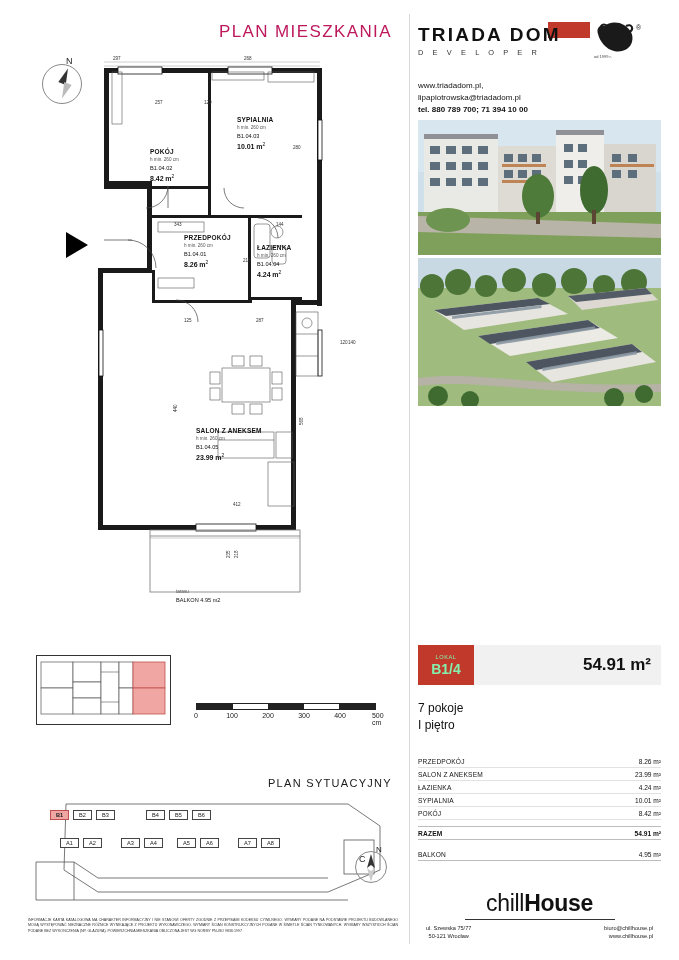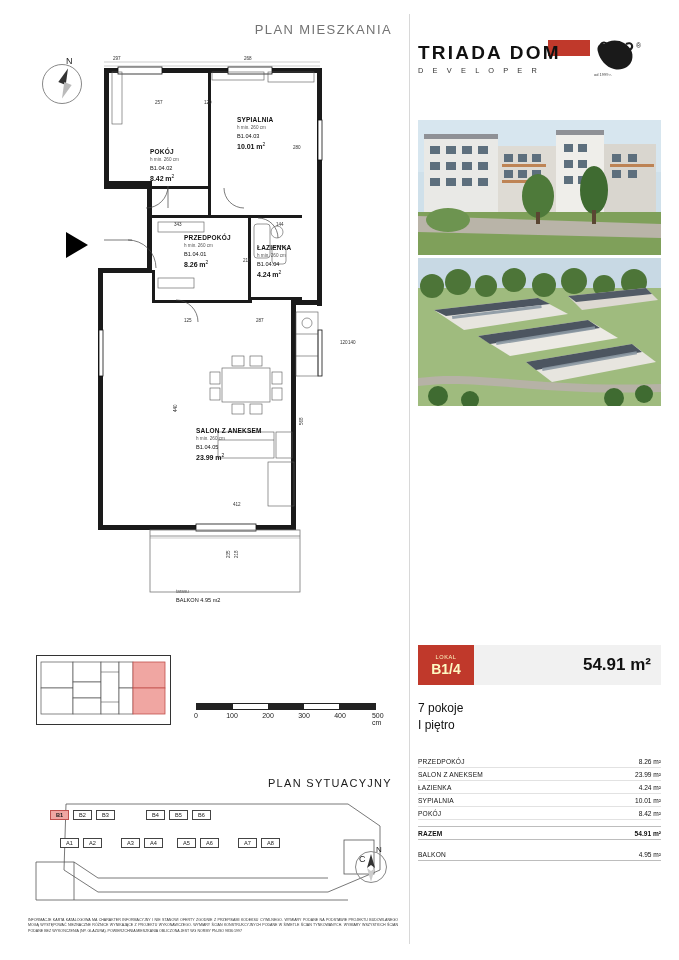--- a/index.html
+++ b/index.html
@@ -10,21 +10,21 @@
     background:#ffffff;
     color:#1a1a1a;
     overflow:hidden;
   }
   .sheet { position:relative; width:679px; height:960px; background:#fff; }
 
   
   .left { position:absolute; left:0; top:0; width:410px; height:960px; }
   .plan-title {
     position:absolute; right:18px; top:22px;
-    font-size:13px; letter-spacing:1.4px; color:#737373; font-weight:400;
+    font-size:17px; letter-spacing:1.4px; color:#be185d; font-weight:400;
   }
   .divider-v {
     position:absolute; left:409px; top:14px; width:1px; height:930px; background:#d8d8d8;
   }
 
   
   .compass { position:absolute; left:36px; top:58px; width:52px; height:52px; }
   .compass .rose { position:absolute; left:6px; top:6px; width:40px; height:40px; border:1px solid #888; border-radius:50%; }
   .compass .needle {
     position:absolute; left:25px; top:10px; width:0; height:0;
@@ -82,21 +82,21 @@
   .site .compass2 .nlab { position:absolute; left:24px; top:-3px; font-size:8px; }
 
   .disclaimer {
     position:absolute; left:28px; top:918px; width:370px;
     font-size:3.6px; line-height:5.4px; color:#333; text-align:justify;
   }
 
   
   .right { position:absolute; left:418px; top:0; width:261px; height:960px; }
 
-  .logo-wrap { position:absolute; left:0; top:40px; width:243px; height:44px; }
+  .logo-wrap { position:absolute; left:0; top:22px; width:243px; height:44px; }
   .logo-text { position:absolute; left:0; top:2px; }
   .logo-main { font-size:19px; font-weight:bold; letter-spacing:2.2px; color:#111; }
   .logo-sub { font-size:7.4px; letter-spacing:3.6px; color:#333; margin-top:2px; }
   .logo-bar { position:absolute; left:130px; top:0px; width:42px; height:16px; background:#c0392b; }
   .logo-mark { position:absolute; left:176px; top:-2px; width:42px; height:40px; }
   .logo-reg { position:absolute; left:218px; top:2px; font-size:7px; }
   .logo-est { position:absolute; left:176px; top:32px; font-size:4px; color:#444; }
 
   .contact { position:absolute; left:0; top:80px; font-size:8px; line-height:12px; color:#111; }
 
@@ -106,21 +106,21 @@
 
   .project-name {
     position:absolute; left:0; top:610px; font-size:20px; letter-spacing:.4px; color:#111;
   }
 
   .lokal-bar {
     position:absolute; left:0; top:645px; width:243px; height:40px;
     background:#f1f1f1; display:flex; align-items:center;
   }
   .lokal-badge {
-    width:56px; height:40px; background:#c0392b; color:#fef9c3;
+    width:56px; height:40px; background:#c0392b; color:#86efac;
     display:flex; flex-direction:column; align-items:center; justify-content:center;
   }
   .lokal-badge .t { font-size:5.6px; letter-spacing:.6px; }
   .lokal-badge .v { font-size:14px; font-weight:bold; margin-top:1px; }
   .lokal-area { flex:1; text-align:right; padding-right:10px; font-size:17px; font-weight:bold; color:#111; }
 
   .rooms-info { position:absolute; left:0; top:700px; font-size:12px; line-height:17px; color:#111; }
 
   .table { position:absolute; left:0; top:755px; width:243px; font-size:6.6px; color:#111; }
   .table .row { display:flex; justify-content:space-between; padding:3px 0 2px; border-bottom:1px solid #e2e2e2; }
@@ -413,20 +413,25 @@
         <svg width="42" height="36" viewBox="0 0 42 36">
           <path d="M4 14 C2 8 6 4 11 6 C14 2 24 1 30 5 C36 9 40 14 38 22 C36 29 28 33 20 31 C12 29 6 22 4 14 Z" fill="#1a1a1a"></path>
           <path d="M8 10 C4 6 10 2 14 7" fill="none" stroke="#1a1a1a" stroke-width="2"></path>
           <path d="M32 6 C38 3 40 9 36 12" fill="none" stroke="#1a1a1a" stroke-width="2"></path>
         </svg>
       </div>
       <div class="logo-reg">®</div>
       <div class="logo-est">od 1999 r.</div>
     </div>
 
+    <div class="contact">
+      <div>www.triadadom.pl,</div>
+      <div>lipapiotrowska@triadadom.pl</div>
+      <div style="font-weight:bold">tel. 880 789 700; 71 394 10 00</div>
+    </div>
 
     <div class="photo photo1">
       <svg width="243" height="135" viewBox="0 0 243 135">
         <rect width="243" height="135" fill="#cfe0ea"></rect>
         <rect y="0" width="243" height="52" fill="#d7e6ef"></rect>
 
         <rect x="6" y="18" width="74" height="74" fill="#e9e9e6"></rect>
         <rect x="80" y="26" width="58" height="66" fill="#dedbd4"></rect>
         <rect x="138" y="14" width="48" height="80" fill="#efeeea"></rect>
         <rect x="186" y="24" width="52" height="70" fill="#d9d6cf"></rect>
@@ -566,14 +571,30 @@
       <div class="row total" style="margin-top:6px;">
         <span class="nm">RAZEM</span>
         <span>54.91 m²</span>
       </div>
       <div class="row" style="margin-top:8px; border-bottom:1px solid #bdbdbd;">
         <span class="nm">BALKON</span>
         <span>4.95 m²</span>
       </div>
     </div>
 
+    <div class="ch-logo">
+      <div class="ch-name">
+        <span>chill</span><span class="cap">House</span>
+      </div>
+      <div class="ch-under"></div>
+      <div class="ch-addr">
+        <div>
+          <div>ul. Szewska 75/77</div>
+          <div>50-121 Wrocław</div>
+        </div>
+        <div style="text-align:right">
+          <div>biuro@chillhouse.pl</div>
+          <div>www.chillhouse.pl</div>
+        </div>
+      </div>
+    </div>
   </div>
 </div>
 
 </body></html>

